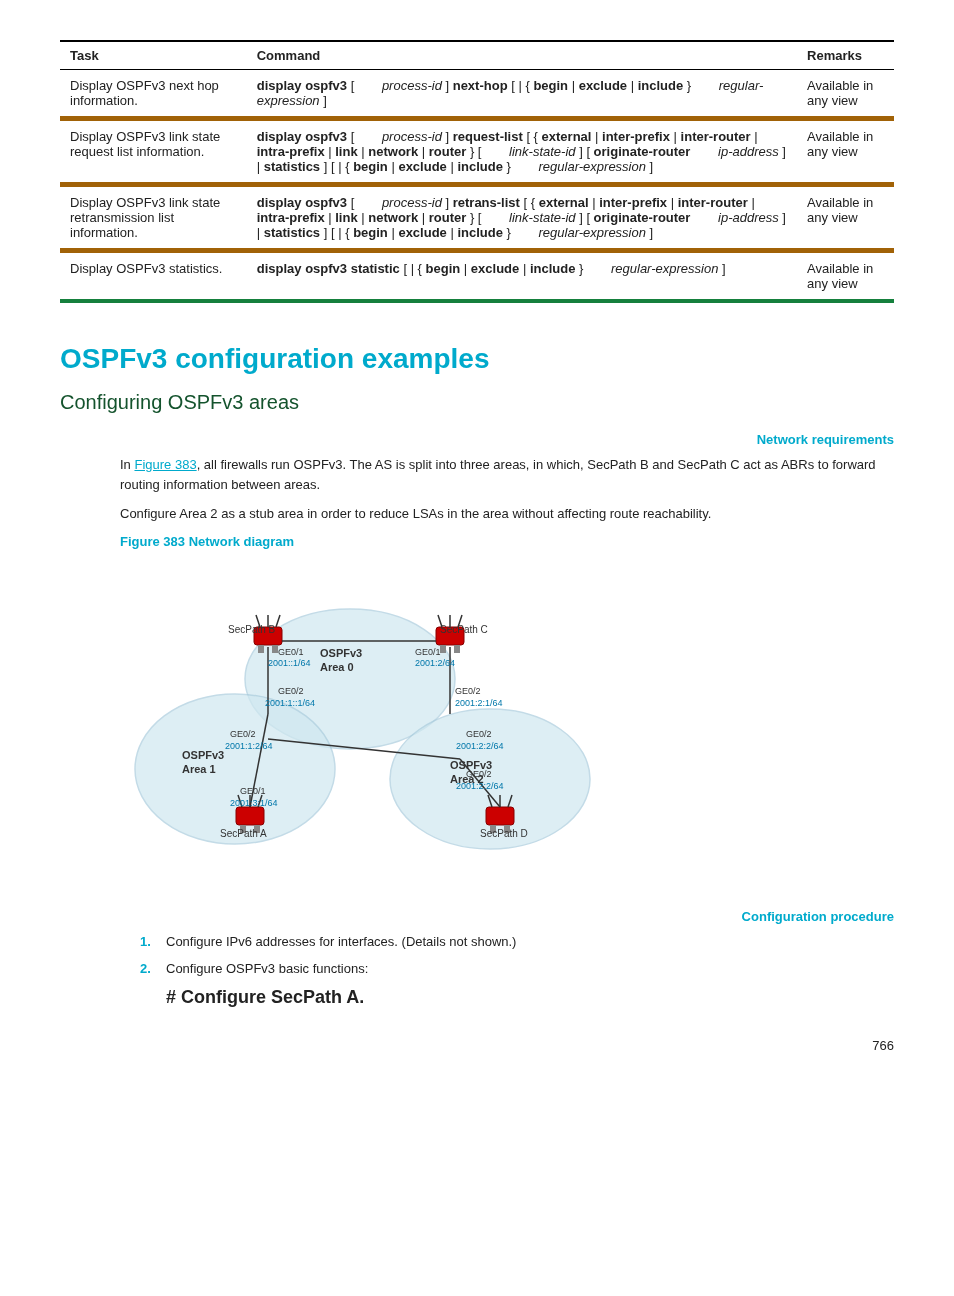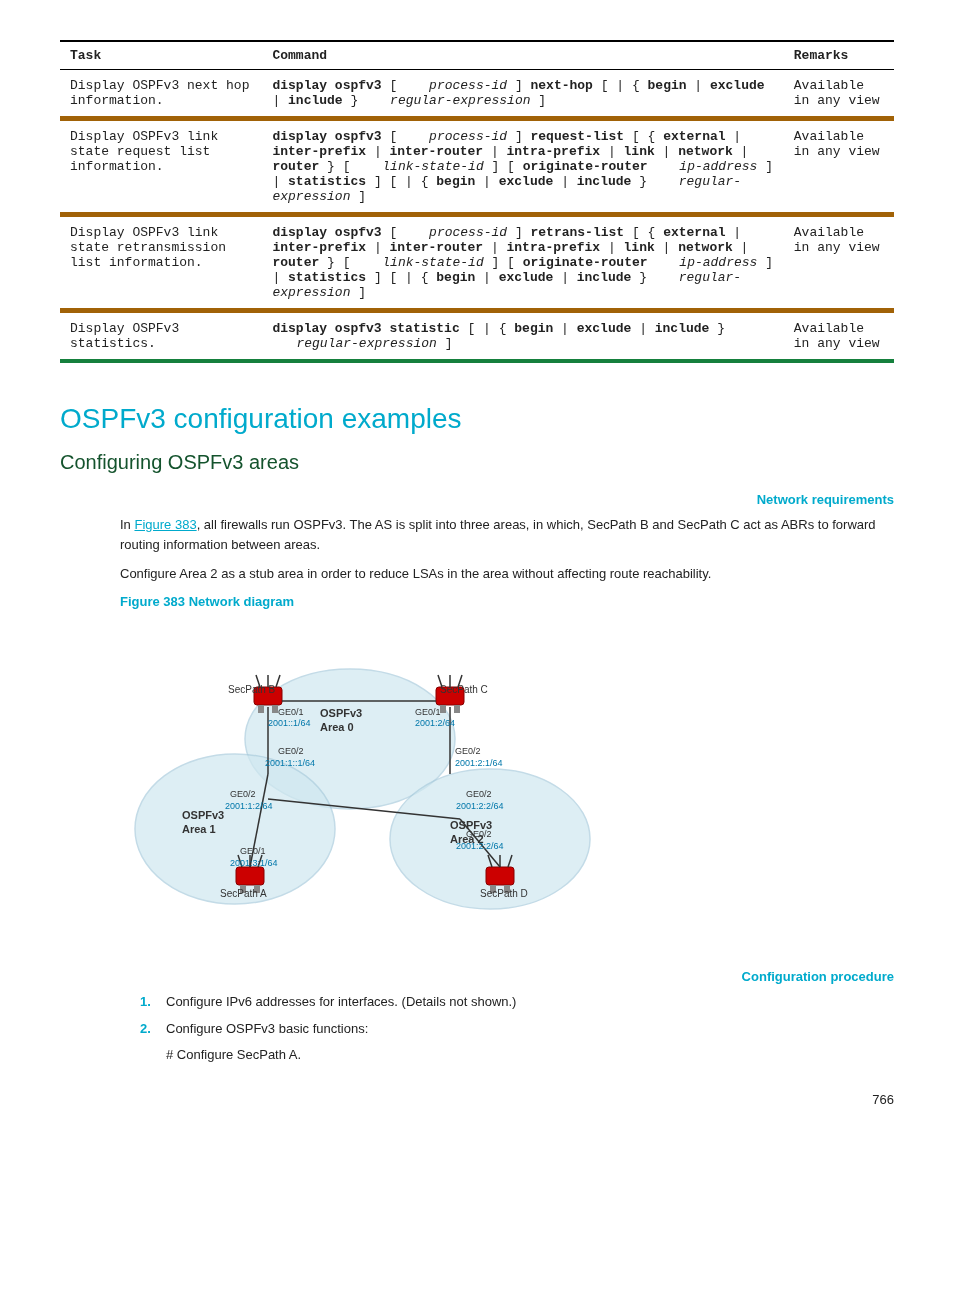--- a/index.html
+++ b/index.html
@@ -12,21 +12,20 @@
       min-height: 1296px;
       padding: 40px 60px;
     }
 
     
     .main-table {
       width: 100%;
       border-collapse: collapse;
       margin-bottom: 40px;
       font-size: 13px;
-      font-family: Liberation Mono, monospace;
     }
     .main-table th {
       font-weight: bold;
       border-top: 2px solid #000;
       border-bottom: 1px solid #000;
       padding: 6px 10px;
       text-align: left;
       background: #fff;
     }
     .main-table td {
@@ -37,21 +36,21 @@
     .main-table tr:last-child td {
       border-bottom: 4px solid #15803d;
     }
     .cmd { font-weight: bold; }
     .cmd-italic { font-style: italic; font-weight: normal; margin-left: 24px; }
 
     
     .section-title {
       font-size: 28px;
       color: #00aacc;
-      font-weight: normal;
+      font-weight: bold;
       margin-bottom: 16px;
       margin-top: 10px;
     }
     .sub-title {
       font-size: 20px;
       color: #14532d;
       font-weight: normal;
       margin-bottom: 18px;
     }
     .subsection-heading {
@@ -103,21 +102,22 @@
       gap: 8px;
       line-height: 1.5;
     }
     .config-list li .num {
       color: #00aacc;
       font-weight: bold;
       min-width: 18px;
     }
     .config-sub {
       margin-left: 106px;
-      font-size: 13px;
+      font-size: 18px;
+      font-weight: bold;
     }
 
     .page-number {
       text-align: right;
       margin-top: 30px;
       font-size: 13px;
     }
   </style>
 </head>
 <body>

